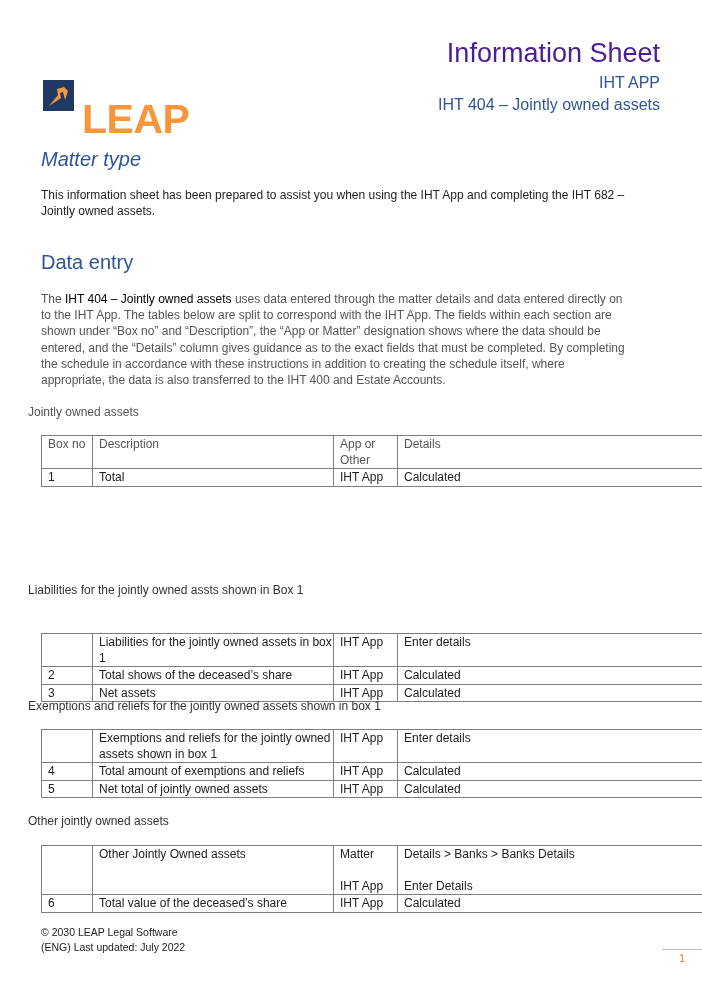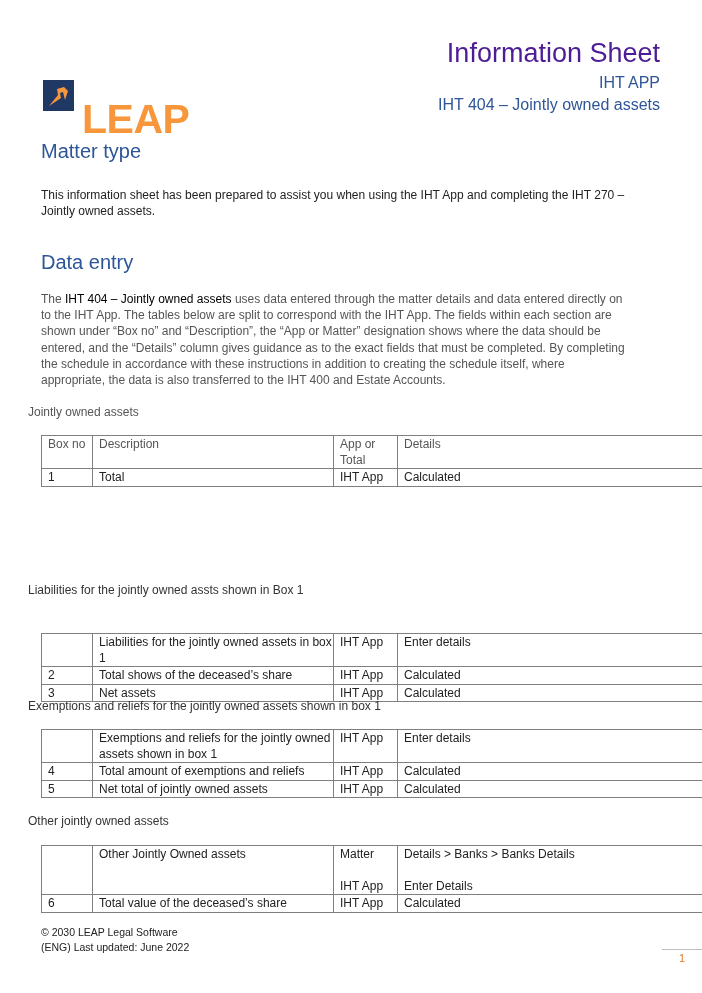--- a/index.html
+++ b/index.html
@@ -44,33 +44,33 @@
       <path d="M6 26 L15 15 L14 9 L21 7 L25 11 L22 20 L20 12 L17 13 L18 18 Z" fill="#f7963a"></path>
     </svg>
   </div>
   <span class="logo-text">LEAP</span>
 </div>
 
 <div class="abs title">Information Sheet</div>
 <div class="abs sub1">IHT APP</div>
 <div class="abs sub2">IHT 404 – Jointly owned assets</div>
 
-<div class="abs h2" style="top:140px;">Matter type</div>
-<div class="abs para" style="top:187px;">This information sheet has been prepared to assist you when using the IHT App and completing the IHT 270 – Jointly owned assets.</div>
+<div class="abs h2" style="top:148px;font-style:italic;">Matter type</div>
+<div class="abs para" style="top:187px;">This information sheet has been prepared to assist you when using the IHT App and completing the IHT 682 – Jointly owned assets.</div>
 
 <div class="abs h2" style="top:251px;">Data entry</div>
 <div class="abs para grey" style="top:291px;"><span>The </span><b>IHT 404 – Jointly owned assets</b><span> uses data entered through the matter details and data entered directly on to the IHT App.  The tables below are split to correspond with the IHT App.  The fields within each section are shown under “Box no” and “Description”, the “App or Matter” designation shows where the data should be entered, and the “Details” column gives guidance as to the exact fields that must be completed.  By completing the schedule in accordance with these instructions in addition to creating the schedule itself, where appropriate, the data is also transferred to the IHT 400 and Estate Accounts.</span></div>
 
 <div class="abs caption grey" style="top:405px;">Jointly owned assets</div>
 <table class="grid" style="top:435px;">
   <tbody>
       <tr style="height:33px;">
     <td class="c1 grey">Box no</td>
     <td class="c2 grey">Description</td>
-    <td class="c3 grey">App or Total</td>
+    <td class="c3 grey">App or Other</td>
     <td class="grey">Details</td>
   </tr>
   <tr style="height:17px;">
     <td class="c1">1</td>
     <td class="c2">Total</td>
     <td class="c3">IHT App</td>
     <td>Calculated</td>
   </tr>
 </tbody>
   </table>
@@ -144,16 +144,16 @@
     <td class="c1">6</td>
     <td class="c2">Total value of the deceased’s share</td>
     <td class="c3">IHT App</td>
     <td>Calculated</td>
   </tr>
 </tbody>
   </table>
 
 <div class="abs foot">
   <div>© 2030 LEAP Legal Software</div>
-  <div>(ENG) Last updated: June 2022</div>
+  <div>(ENG) Last updated: July 2022</div>
 </div>
 <div class="abs pg-line"></div>
 <div class="abs pg-num">1</div>
 
 </body></html>

